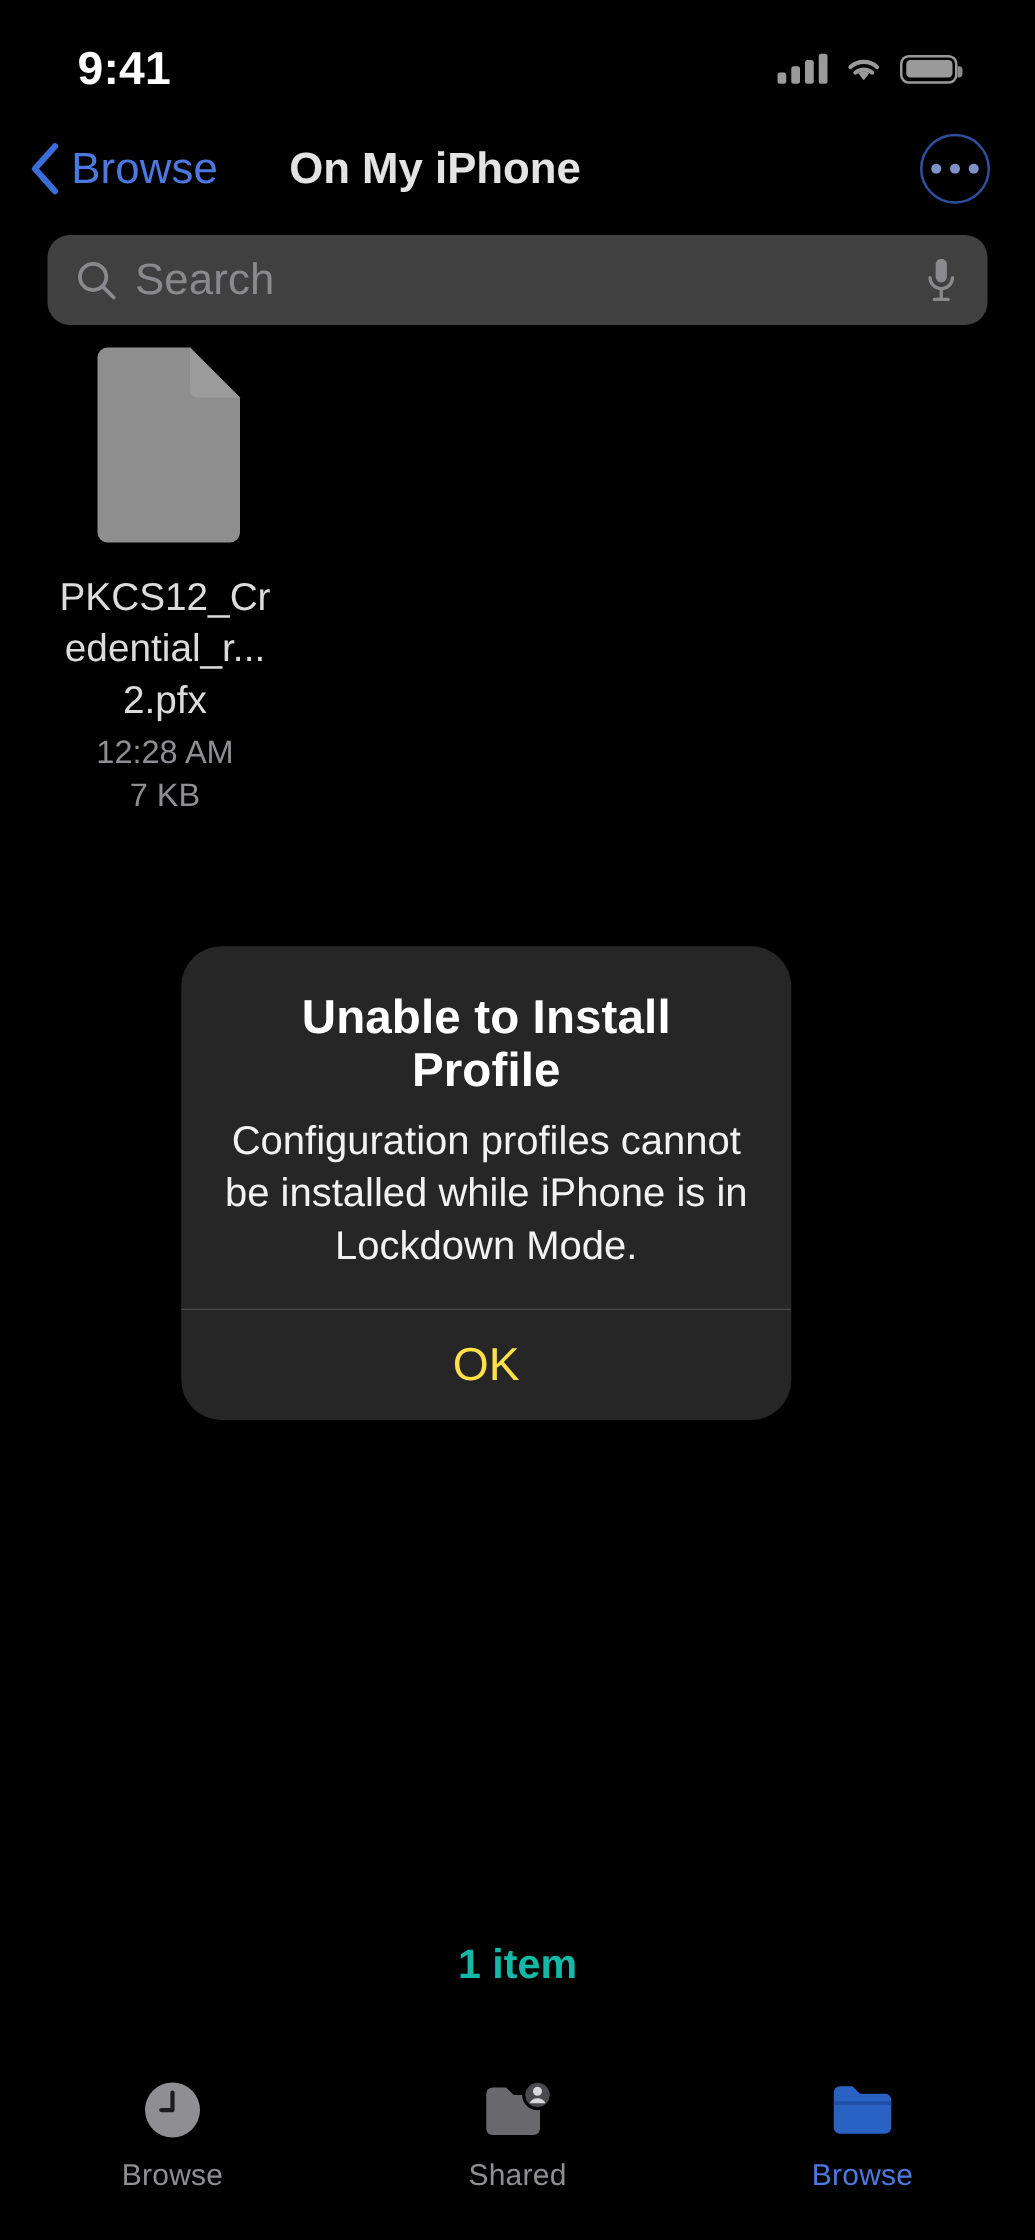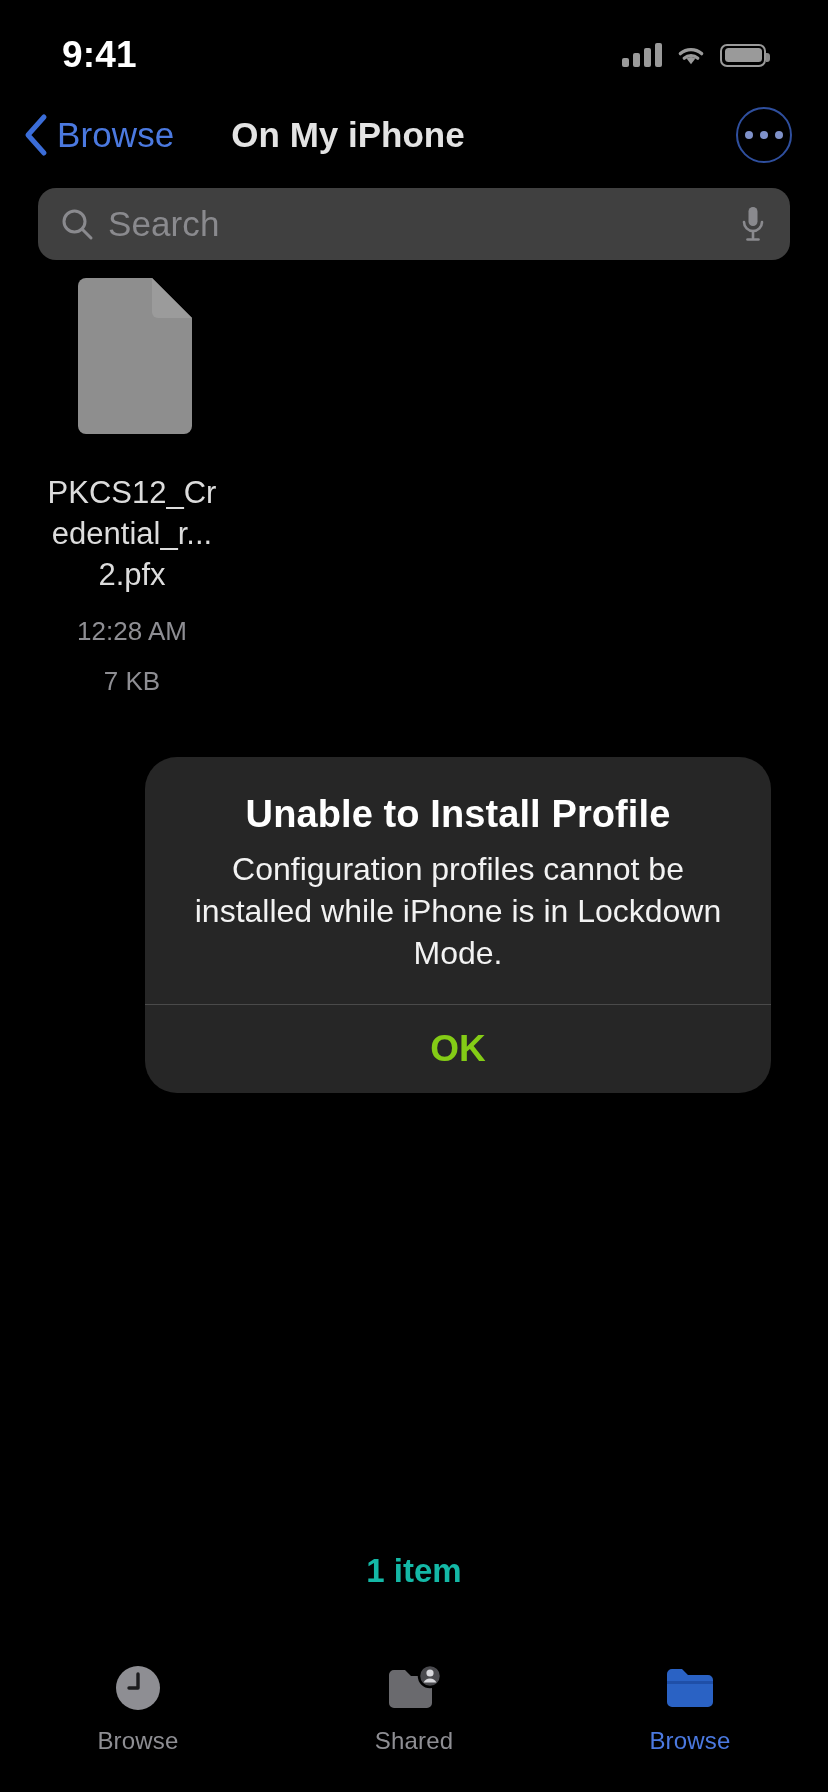--- a/index.html
+++ b/index.html
@@ -75,44 +75,44 @@
     flex:1 1 auto; color:#8a8a8e; font-size:35px; letter-spacing:0.1px;
   }
   .mic-icon { flex:0 0 auto; }
 
   
   .file-grid {
     position:absolute; top:276px; left:38px; width:752px;
     display:flex; flex-wrap:wrap;
   }
   .file-cell {
-    width:188px; display:flex; flex-direction:column; align-items:center;gap:15px;
+    width:188px; display:flex; flex-direction:column; align-items:center;
   }
   .file-icon { width:124px; height:160px; position:relative; }
   .file-name {
     margin-top:21px; color:#dcdcdc; font-size:31px; line-height:41px;
     text-align:center; width:186px; word-break:break-all;
   }
   .file-date { margin-top:6px; color:#8e8e93; font-size:26px; text-align:center; }
   .file-size { margin-top:4px; color:#8e8e93; font-size:26px; text-align:center; }
   .alert {
-    position:absolute; left:145px; top:757px; width:626px;
+    position:absolute; left:145px; top:757px; width:488px;
     background:#262626; border-radius:32px; overflow:hidden;
   }
   .alert-body { padding:36px 34px 30px 34px; text-align:center; }
   .alert-title {
     color:#ffffff; font-size:38px; font-weight:700; letter-spacing:0.1px;
   }
   .alert-message {
     margin-top:12px; color:#f2f2f2; font-size:32px; line-height:42px;
   }
   .alert-divider { height:1px; background:#4a4a4a; width:100%; }
   .alert-action {
     height:88px; display:flex; align-items:center; justify-content:center;
-    color:#84cc16; font-size:37px; font-weight:700;
+    color:#fde047; font-size:37px; font-weight:400;
   }
 
   
   .item-count {
     position:absolute; left:0; width:828px; top:1552px;
     text-align:center; color:#14b8a6; font-size:33px; font-weight:600;
   }
 
   
   .tab-bar {

